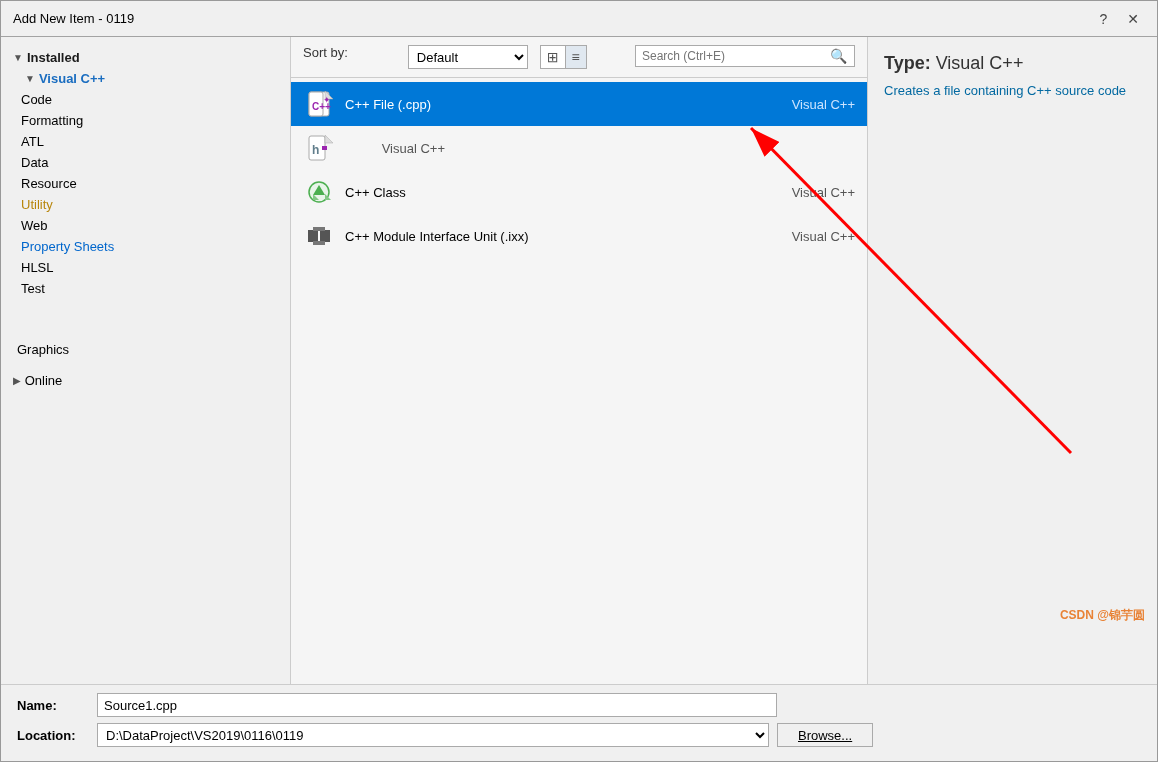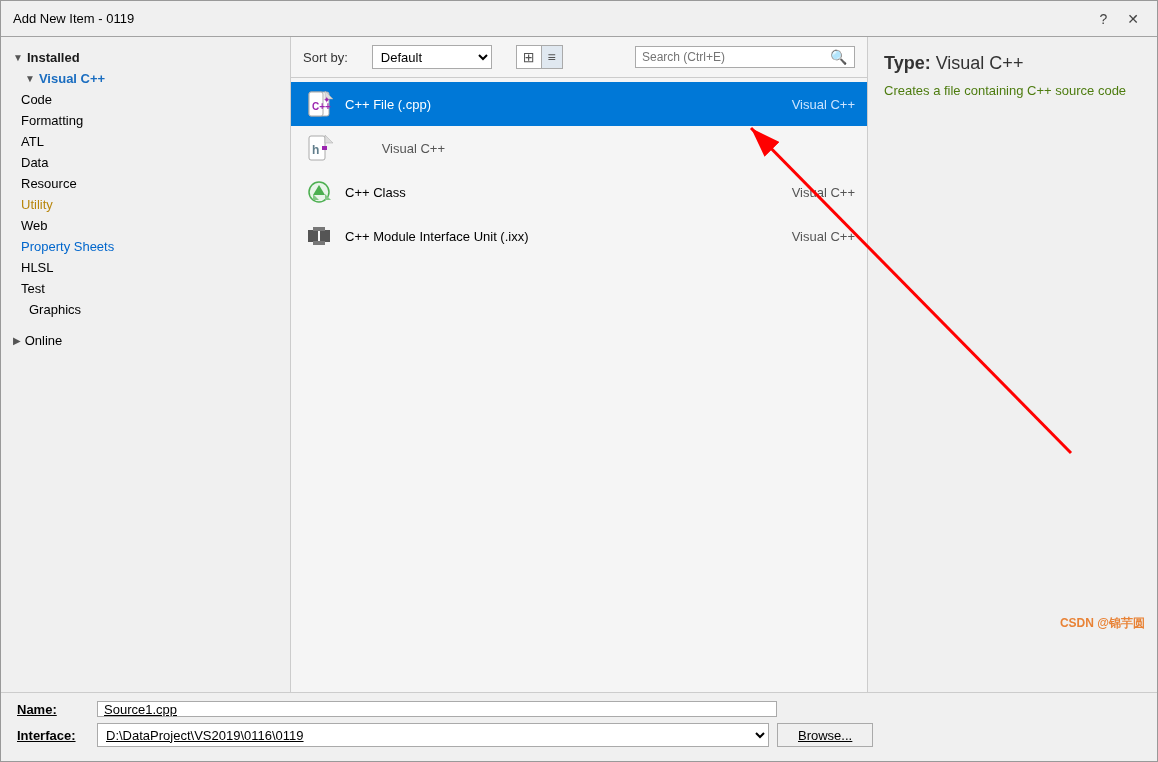--- a/index.html
+++ b/index.html
@@ -106,40 +106,41 @@
     
     .content-area {
       flex: 1;
       display: flex;
       flex-direction: column;
       background: #f5f5f5;
     }
 
     .toolbar {
       display: flex;
-      align-items: center;
+      align-items: flex-start;
       padding: 8px 12px;
-      gap: 24px;
+      gap: 12px;
       background: #f5f5f5;
       border-bottom: 1px solid #ccc;
     }
 
     .sort-label {
       font-size: 13px;
       color: #333;
     }
 
     .sort-select {
       height: 24px;
       border: 1px solid #aaa;
       background: white;
       font-size: 13px;
       padding: 0 4px;
       min-width: 120px;
       cursor: pointer;
+      margin-left: 48px;
     }
 
     .view-btns {
       display: flex;
       border: 1px solid #aaa;
       background: white;
     }
 
     .view-btn {
       background: none;
@@ -209,21 +210,21 @@
     }
 
     .info-type {
       font-size: 18px;
       color: #333;
       margin-bottom: 7px;
     }
 
     .info-desc {
       font-size: 13px;
-      color: #4d7c0f;
+      color: #0369a1;
       line-height: 1.5;
     }
 
     
     .search-bar {
       display: flex;
       align-items: center;
       border: 1px solid #aaa;
       background: white;
       padding: 2px 6px;
@@ -238,39 +239,38 @@
       color: #4c1d95;
       flex: 1;
       background: transparent;
     }
 
     
     .bottom-bar {
       border-top: 1px solid #ccc;
       padding: 8px 16px;
       background: #f0f0f0;
-      text-decoration: underline;
     }
 
     .bottom-row {
       display: flex;
       align-items: center;
       margin-bottom: 6px;
     }
 
     .bottom-label {
       font-size: 13px;
       font-weight: 600;
       color: #000;
       width: 80px;
     }
 
     .bottom-input {
       flex: 1;
-      height: 16px;
+      height: 24px;
       border: 1px solid #aaa;
       background: white;
       font-size: 13px;
       padding: 0 6px;
       max-width: 680px;
     }
 
     .bottom-input-with-btn {
       display: flex;
       align-items: center;
@@ -372,21 +372,21 @@
         </div>
         <div class="sidebar-item sub-item blue-text">
           <span>Property Sheets</span>
         </div>
         <div class="sidebar-item sub-item">
           <span>HLSL</span>
         </div>
         <div class="sidebar-item sub-item">
           <span>Test</span>
         </div>
-        <div class="sidebar-item" style="padding-left:28px;">
+        <div class="sidebar-item" style="padding-left:16px;margin-top:40px;">
           <span>Graphics</span>
         </div>
       </div>
       <div style="height:8px;"></div>
       <div class="sidebar-item">
         <span class="triangle">▶</span>
         <span>Online</span>
       </div>
     </div>
 
@@ -493,21 +493,21 @@
       <div class="watermark" style="position:absolute;bottom:60px;right:12px;">CSDN @锦芋圆</div>
     </div>
   </div>
 
   <div class="bottom-bar">
     <div class="bottom-row">
       <span class="bottom-label">Name:</span>
       <input class="bottom-input" type="text" value="Source1.cpp" style="">
     </div>
     <div class="bottom-row">
-      <span class="bottom-label">Interface:</span>
+      <span class="bottom-label">Location:</span>
       <div class="bottom-input-with-btn">
         <select class="bottom-select">
           <option>D:\DataProject\VS2019\0116\0119</option>
         </select>
         <button class="browse-btn">Browse...</button>
       </div>
     </div>
   </div>
 </div>
 

